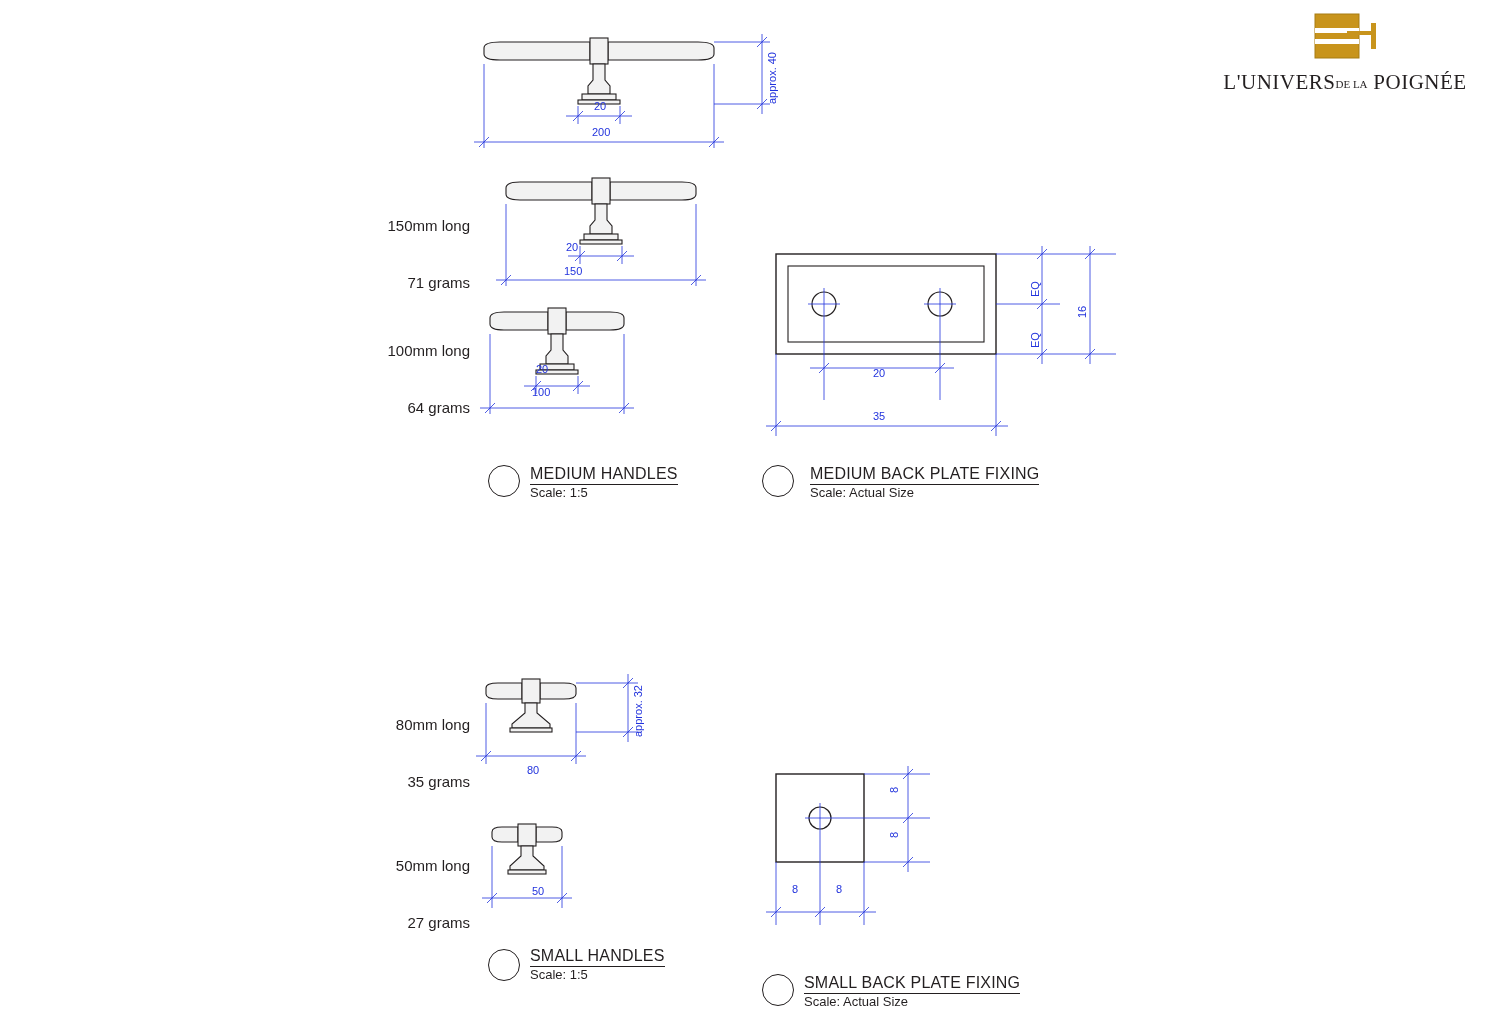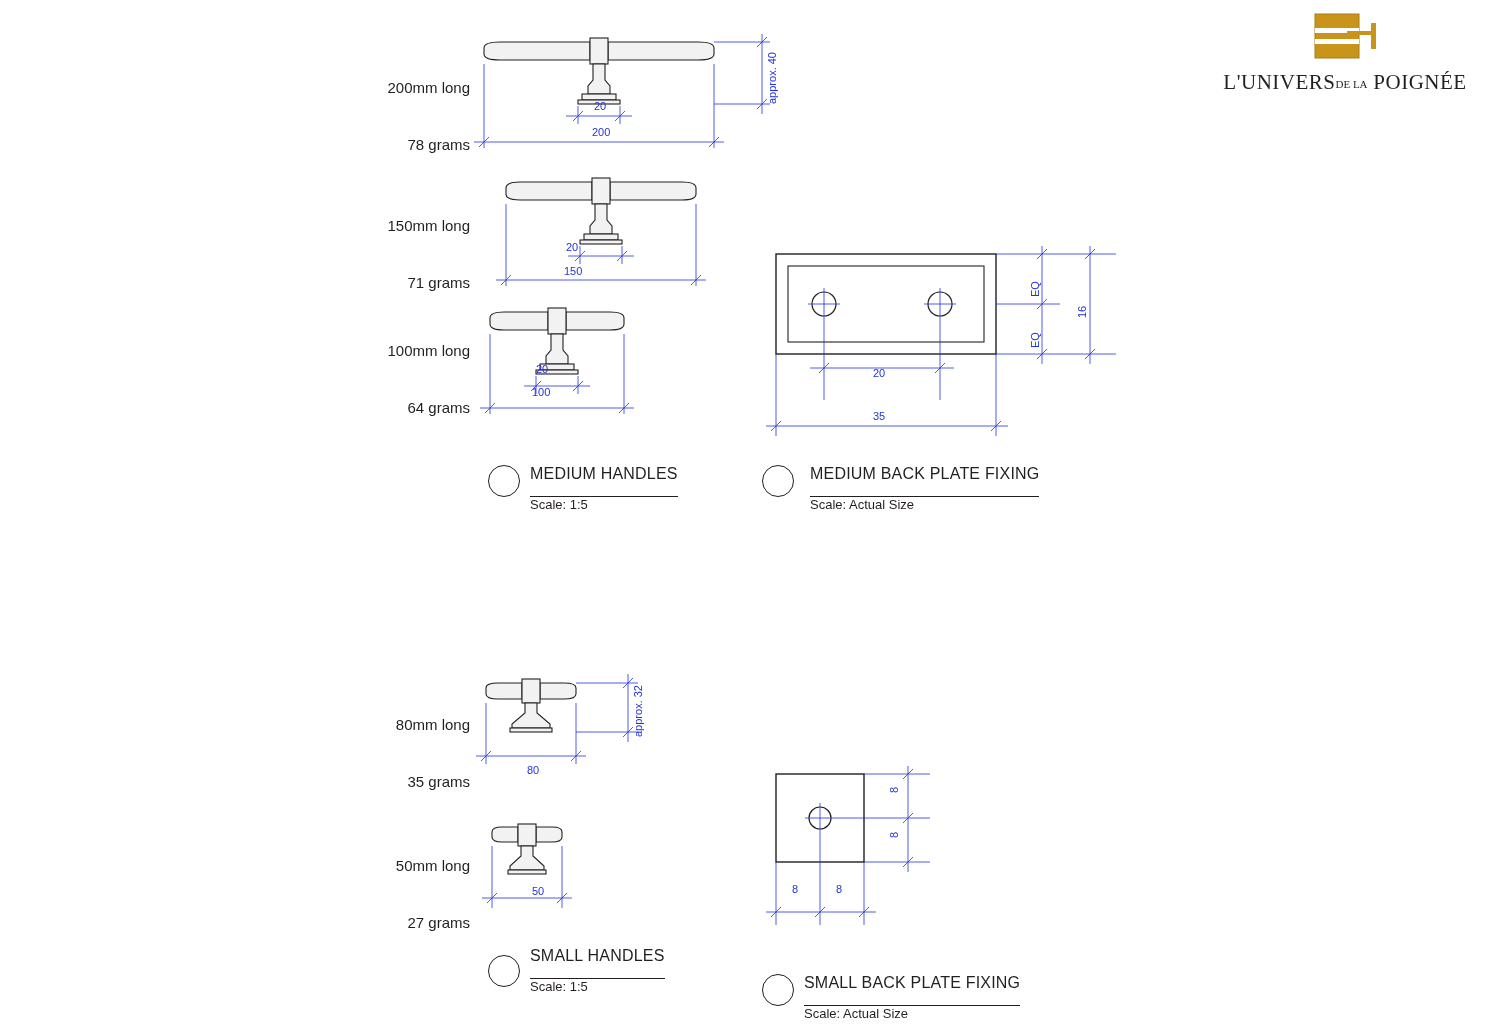--- a/index.html
+++ b/index.html
@@ -40,21 +40,21 @@
     white-space: nowrap;
     transform-origin: left top;
     transform: rotate(-90deg);
   }
   .title-main {
     font-size: 16px;
     color: #231f20;
     letter-spacing: .2px;
     white-space: nowrap;
     border-bottom: 1px solid #231f20;
-    padding-bottom: 13px;
+    padding-bottom: 1px;
     display: inline-block;
   }
   .title-sub {
     font-size: 13px;
     color: #231f20;
     white-space: nowrap;
   }
   .callout-circle {
     width: 32px; height: 32px;
     border: 1.4px solid #231f20;
@@ -103,24 +103,20 @@
         <rect x="6" y="29" width="44" height="5" fill="#ffffff"></rect>
         <rect x="38" y="21" width="28" height="4" fill="#c8941c"></rect>
         <rect x="62" y="13" width="5" height="26" fill="#c8941c"></rect>
       </svg>
     </div>
     <div class="logo-text">
       <span>L'UNIVERS</span><span class="small">DE LA</span> <span>POIGNÉE</span>
     </div>
   </div>
 
-  <div class="abs lbl" style="left:300px; top:40px; width:170px;">
-    <div>200mm long</div>
-    <div>78 grams</div>
-  </div>
 
   <div class="abs" style="left:470px; top:28px;">
     <svg width="330" height="130" viewBox="0 0 330 130">
 
       <path d="M14 20 Q14 14 30 14 L120 14 L120 32 L30 32 Q14 32 14 26 Z" fill="#f2f2f2" stroke="#231f20" stroke-width="1.1"></path>
       <path d="M138 14 L228 14 Q244 14 244 20 L244 26 Q244 32 228 32 L138 32 Z" fill="#f2f2f2" stroke="#231f20" stroke-width="1.1"></path>
 
       <rect x="120" y="10" width="18" height="26" fill="#f2f2f2" stroke="#231f20" stroke-width="1.1"></rect>
 
       <path d="M123 36 L135 36 L135 52 L140 58 L140 66 L118 66 L118 58 L123 52 Z" fill="#f2f2f2" stroke="#231f20" stroke-width="1.1"></path>

